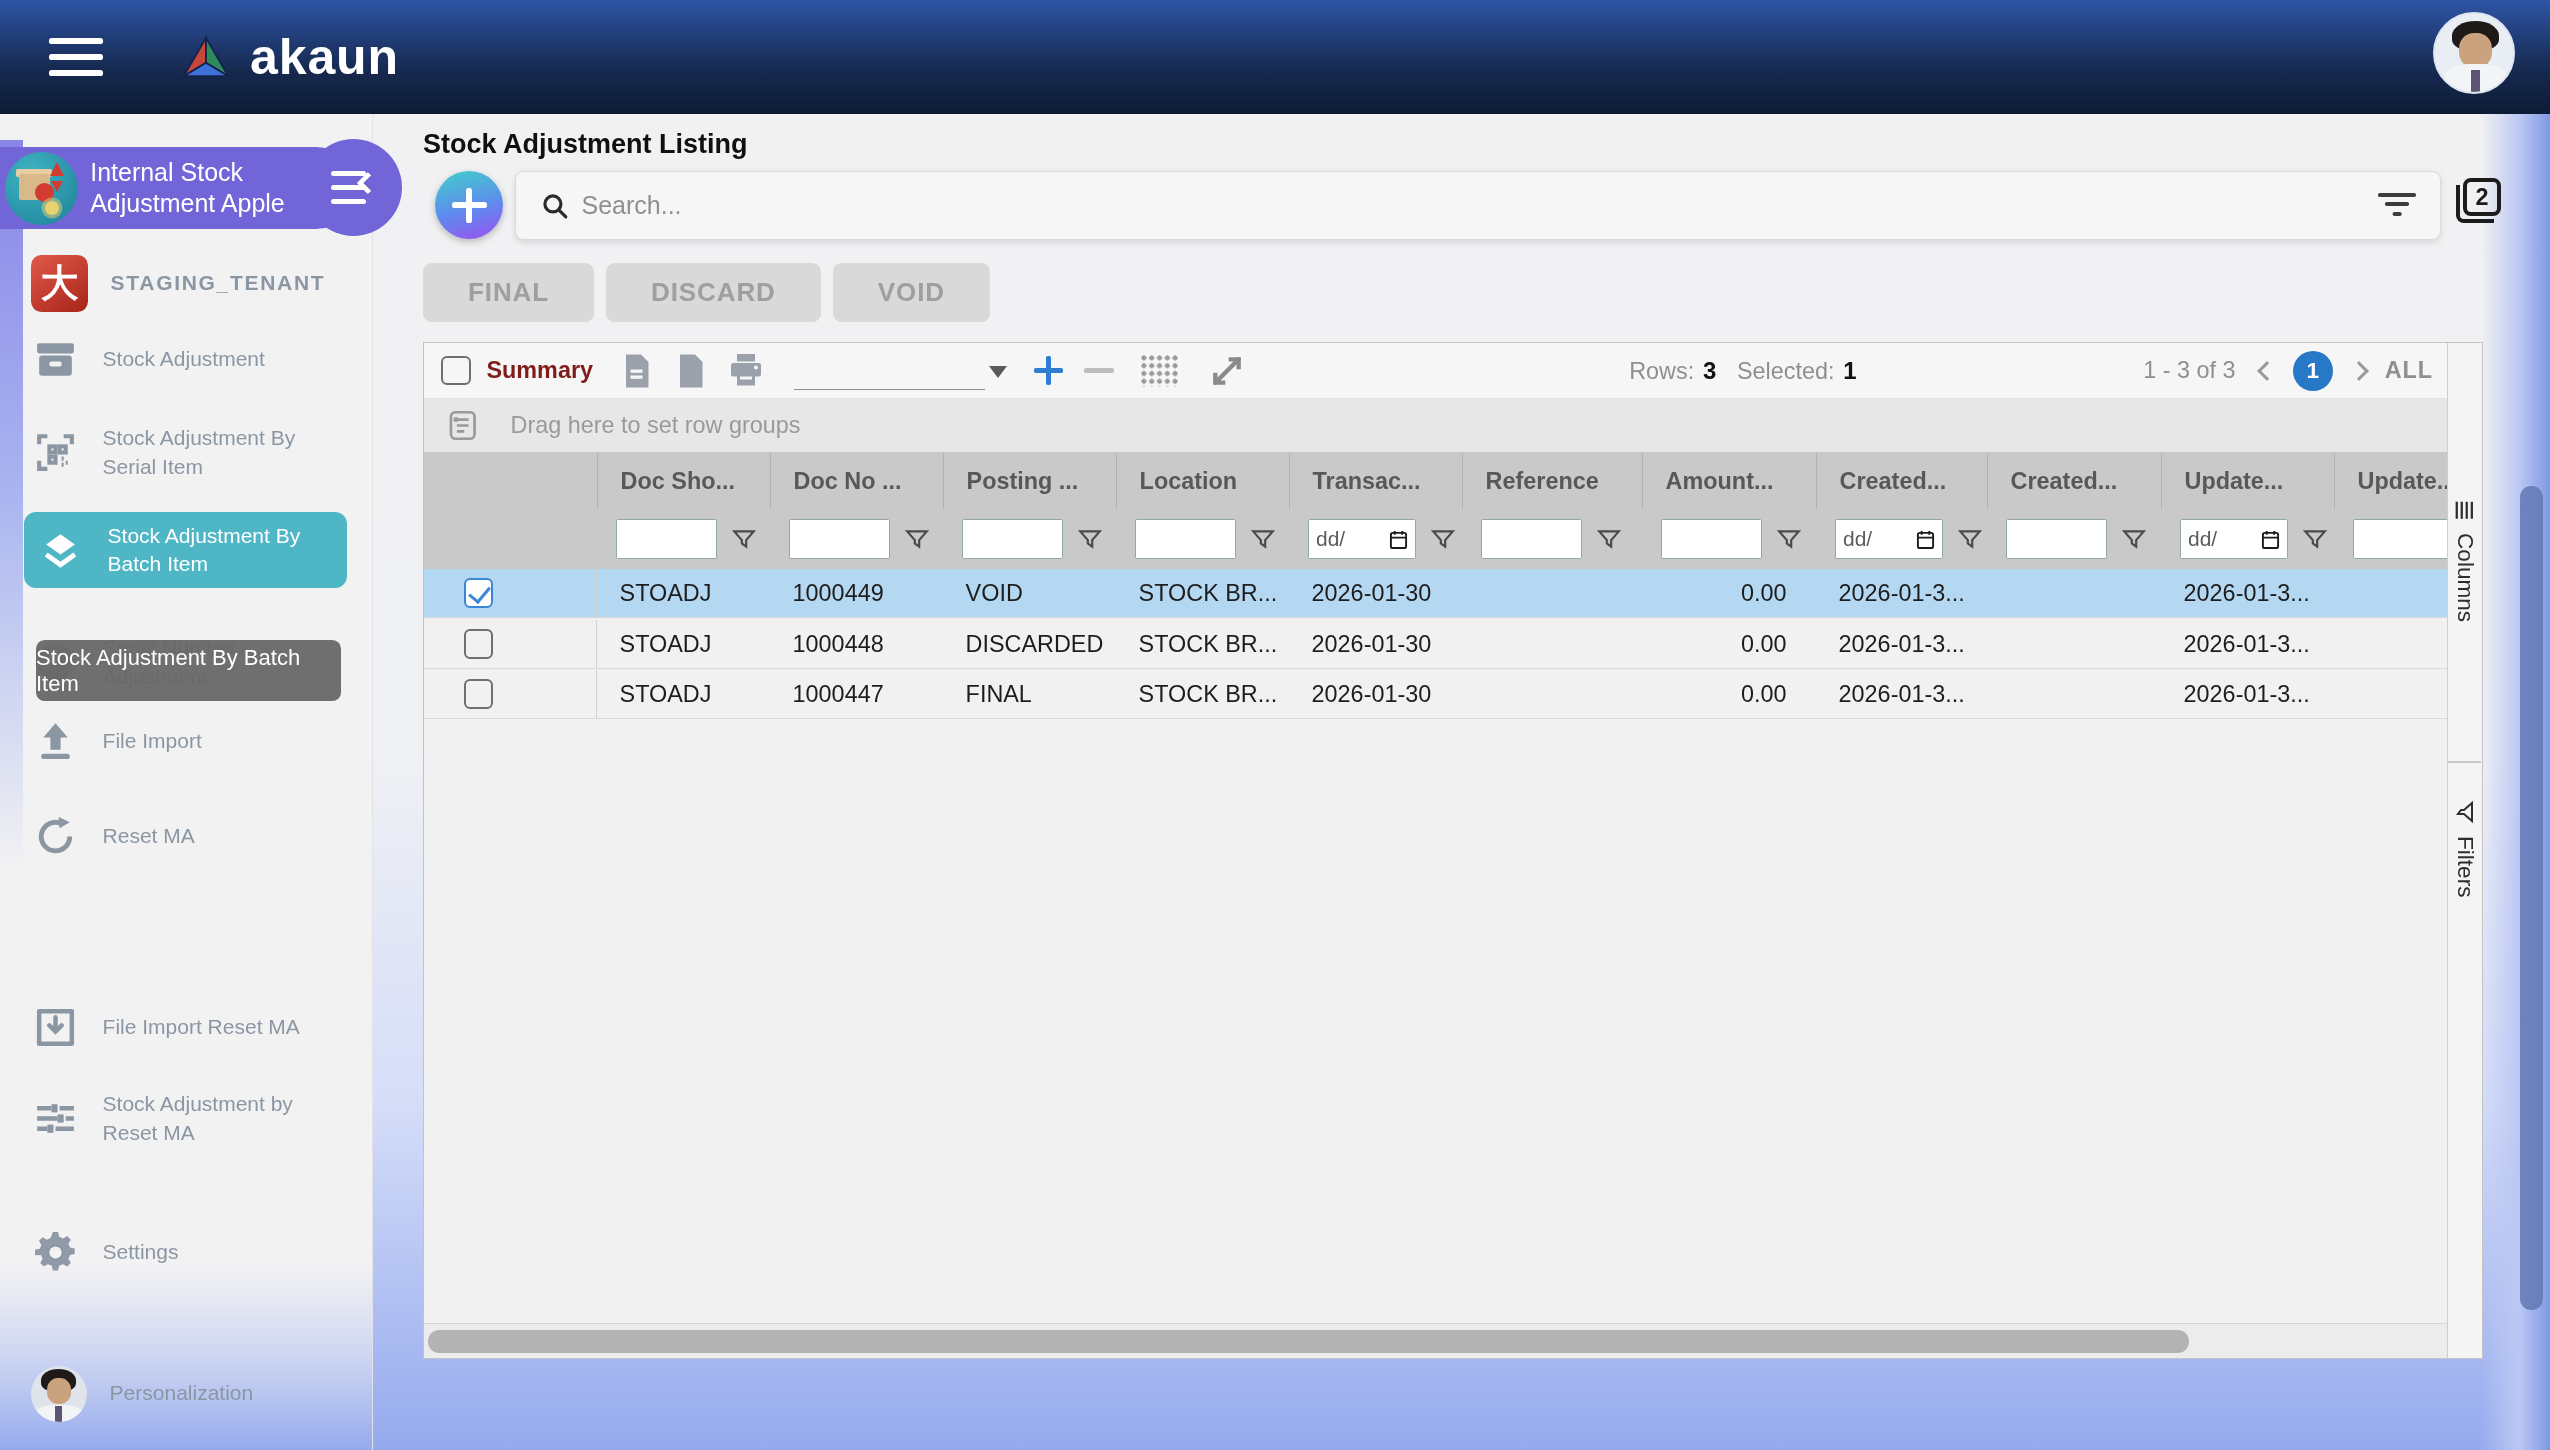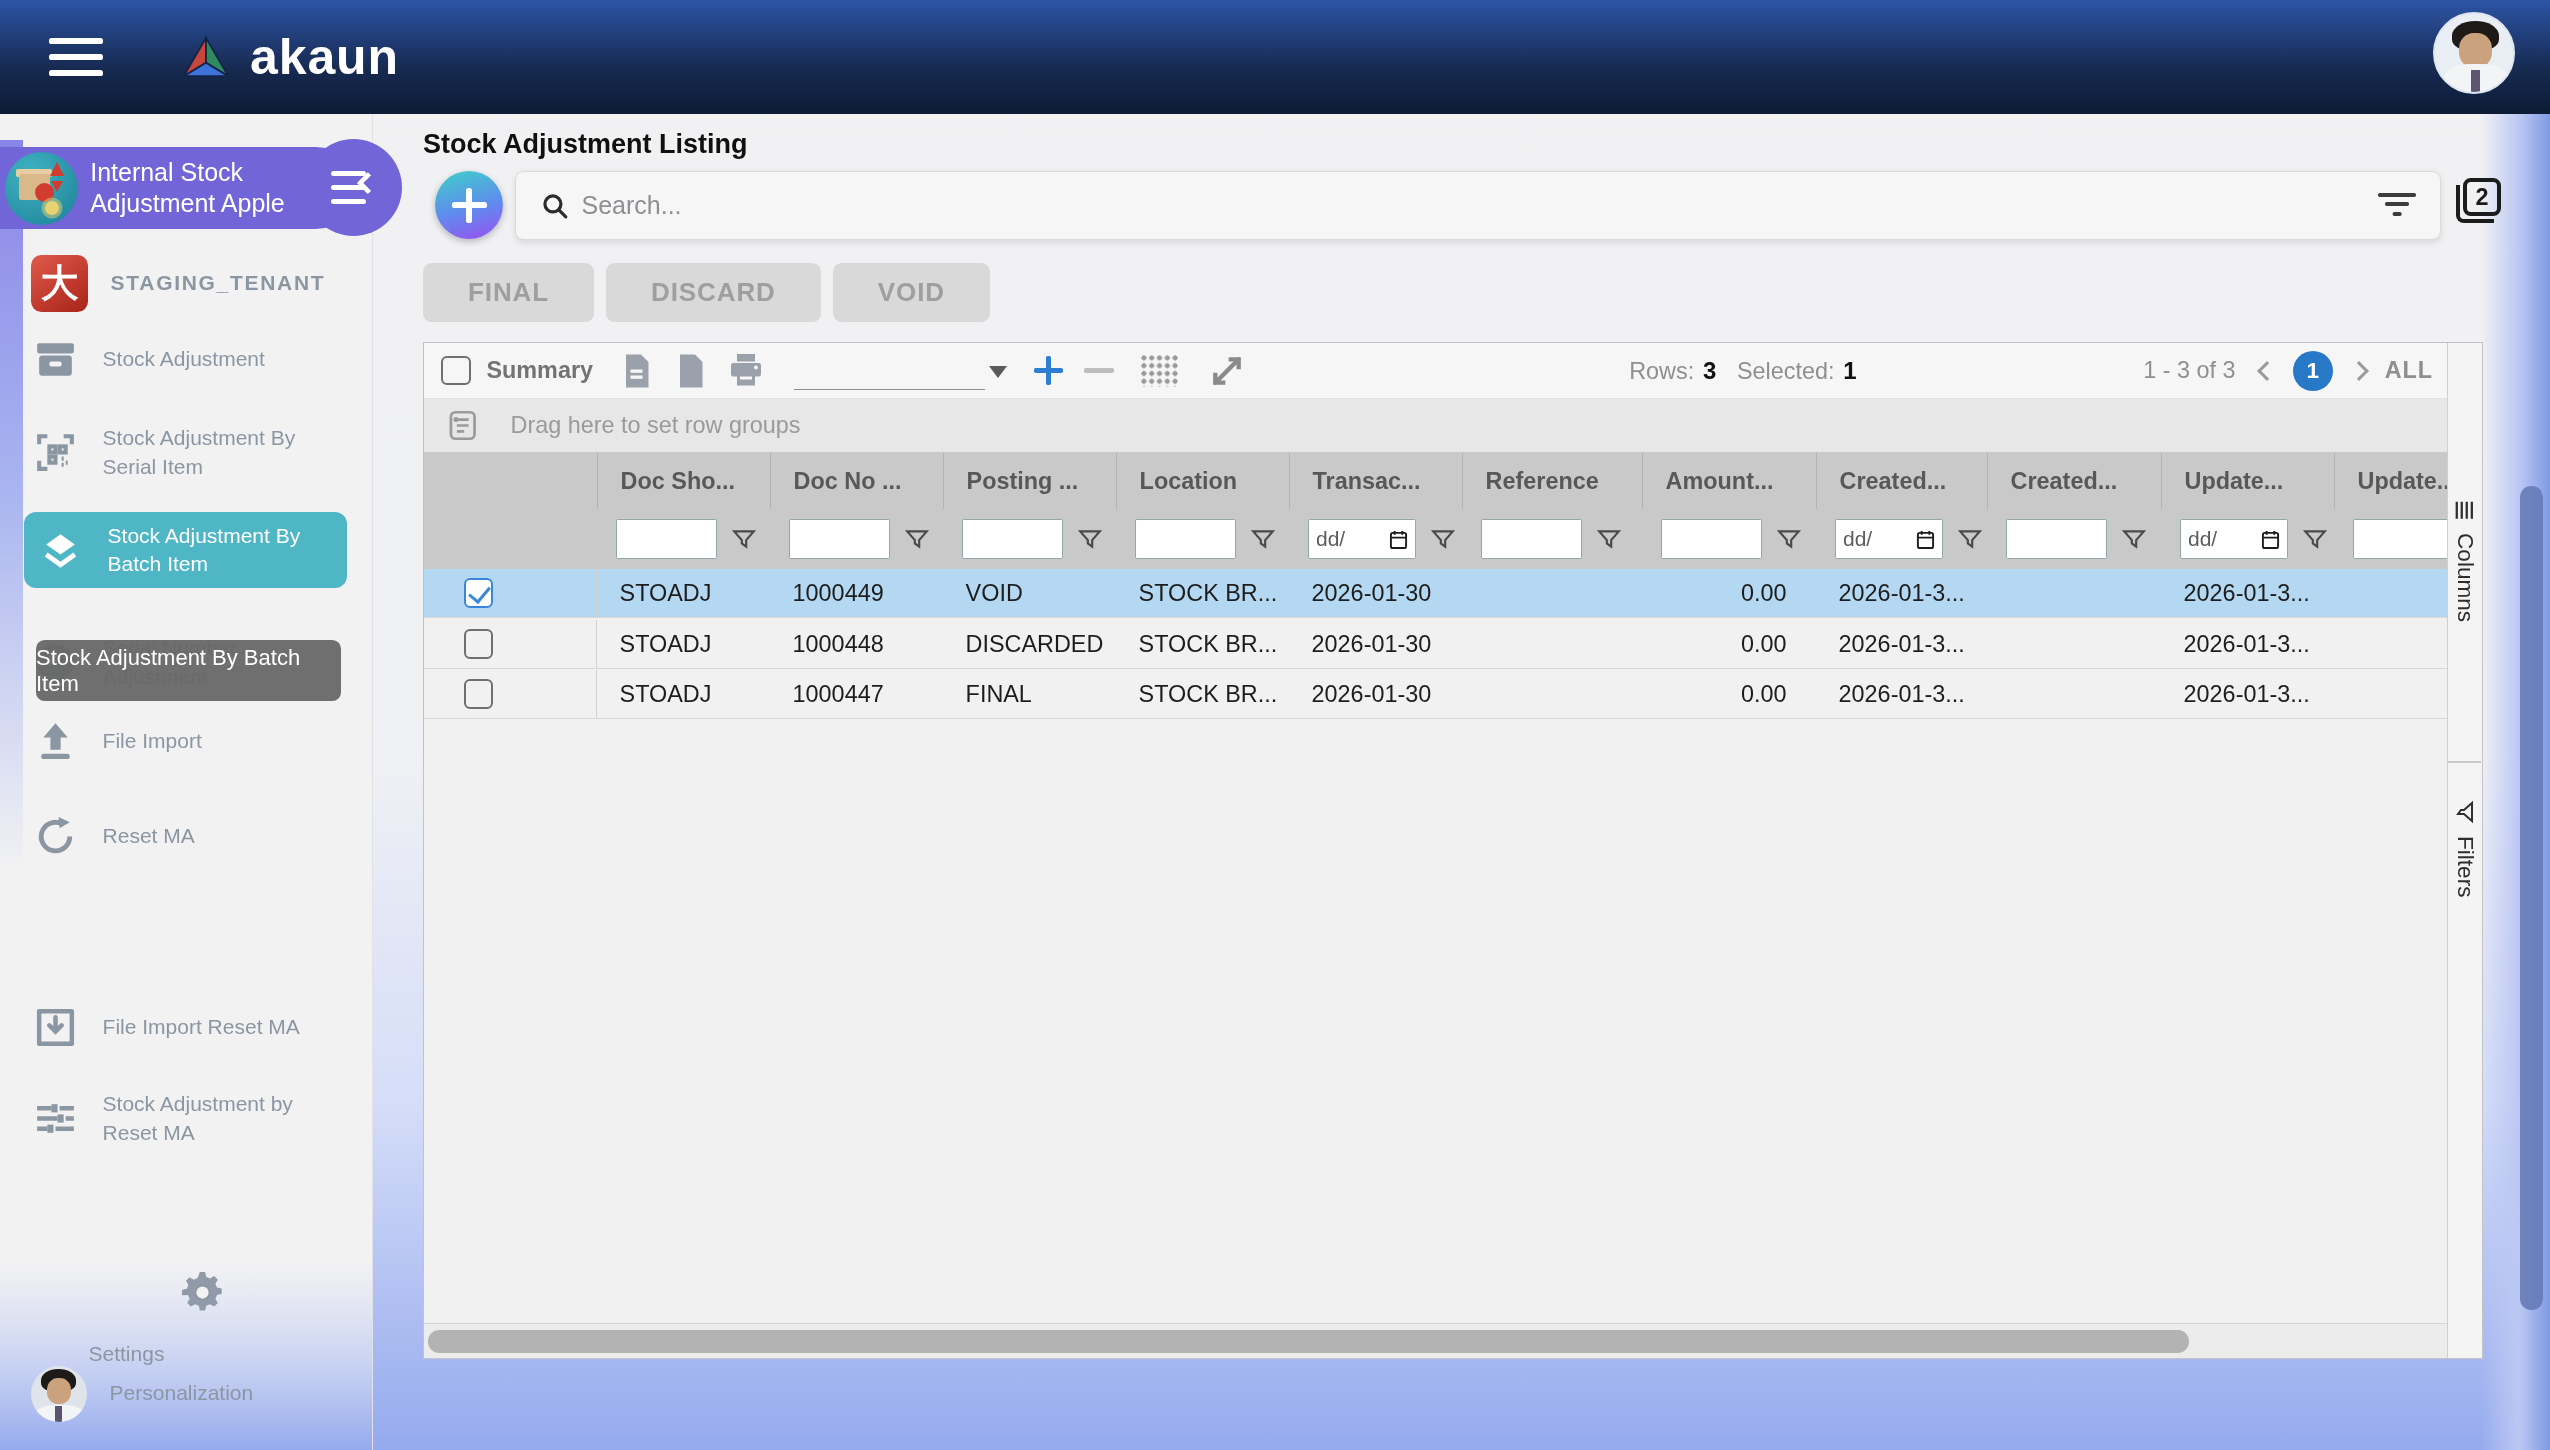--- a/index.html
+++ b/index.html
@@ -117,21 +117,21 @@
   .grid-main { position:absolute; left:0; top:0; right:35px; bottom:0; overflow:hidden; }
   .side-strip { position:absolute; top:0; right:0; width:35px; bottom:0; background:#f4f4f4; border-left:1.7px solid #cfcfcf; }
   .side-tab { position:absolute; left:0; width:33px; display:flex; flex-direction:column; align-items:center; gap:12px; padding-top:8.7px; cursor:pointer; }
   .side-tab .vtext { writing-mode:vertical-rl; font-size:22.6px; color:#2e2e2e; }
   .tab-sep { position:absolute; left:0; width:33px; height:1.7px; background:#c9c9c9; }
 
   .gtoolbar { position:absolute; left:0; top:0; right:0; height:56px; background:#f6f6f6; border-bottom:0.9px solid #e2e2e2;
     display:flex; align-items:center; }
   .cbx { width:29.5px; height:29.5px; border:2.6px solid #6f6f6f; border-radius:6px; background:transparent; flex:none; cursor:pointer; }
   .gtoolbar .cbx { margin-left:17.3px; }
-  .summary-lbl { font-size:23.4px; font-weight:bold; color:#737373; margin-left:15.6px; }
+  .summary-lbl { font-size:23.4px; font-weight:bold; color:#7f1d1d; margin-left:15.6px; }
   .tool-icons { display:flex; align-items:center; gap:22.6px; margin-left:28px; }
   .tool-sel { position:relative; width:191px; height:38px; border-bottom:1.7px solid #8f8f8f; margin-left:29.5px; cursor:pointer; }
   .tool-sel .caret { position:absolute; right:-22.6px; bottom:10.4px; width:0; height:0;
     border-left:9.5px solid transparent; border-right:9.5px solid transparent; border-top:12px solid #5a5a5a; }
   .plusminus { display:flex; align-items:center; gap:21px; margin-left:49px; }
   .plus-g { position:relative; width:29.5px; height:29.5px; cursor:pointer; }
   .plus-g::before,.plus-g::after{ content:""; position:absolute; background:#2d7dd2; border-radius:1.7px; }
   .plus-g::before{ left:12px; top:0; width:5.2px; height:29.5px; }
   .plus-g::after{ left:0; top:12px; width:29.5px; height:5.2px; }
   .minus-g { width:29.5px; height:5.2px; background:#bdbdbd; border-radius:1.7px; cursor:pointer; }
@@ -300,21 +300,21 @@
     </div>
 
     <div class="side-item" style="top:883px; height:61px;">
       <svg width="49" height="49" viewBox="0 0 24 24" fill="none" stroke="#8b96a3" stroke-width="2.2">
         <path d="M4 4 h16 v16 h-16 z" stroke-linejoin="round"></path>
         <path d="M12 7 v7 M9 11 l3 3 3 -3" stroke-linecap="round"></path>
       </svg>
       <span class="lbl">File Import Reset MA</span>
     </div>
 
-    <div class="side-item" style="top:1154px; height:61px;flex-direction:column;">
+    <div class="side-item" style="top:1108px; height:61px;">
       <svg width="49" height="49" viewBox="0 0 24 24">
         <path fill="#8b96a3" d="M12 8a4 4 0 1 0 0 8 a4 4 0 0 0 0-8zm0 2.6a1.4 1.4 0 1 1 0 2.8 1.4 1.4 0 0 1 0-2.8z"></path>
         <path fill="#8b96a3" d="M10.7 2h2.6l.5 2.3 1.9.8 2-1.2 1.8 1.8-1.2 2 .8 1.9 2.3.5v2.6l-2.3.5-.8 1.9 1.2 2-1.8 1.8-2-1.2-1.9.8-.5 2.3h-2.6l-.5-2.3-1.9-.8-2 1.2-1.8-1.8 1.2-2-.8-1.9L2 13.3v-2.6l2.3-.5.8-1.9-1.2-2 1.8-1.8 2 1.2 1.9-.8z" fill-rule="evenodd" clip-rule="evenodd" opacity="0.95"></path>
         <circle cx="12" cy="12" r="3" fill="#f2f2f3"></circle>
       </svg>
       <span class="lbl">Settings</span>
     </div>
 
     <div class="side-item" style="top:1249px; height:61px;">
       <div class="mini-avatar">

